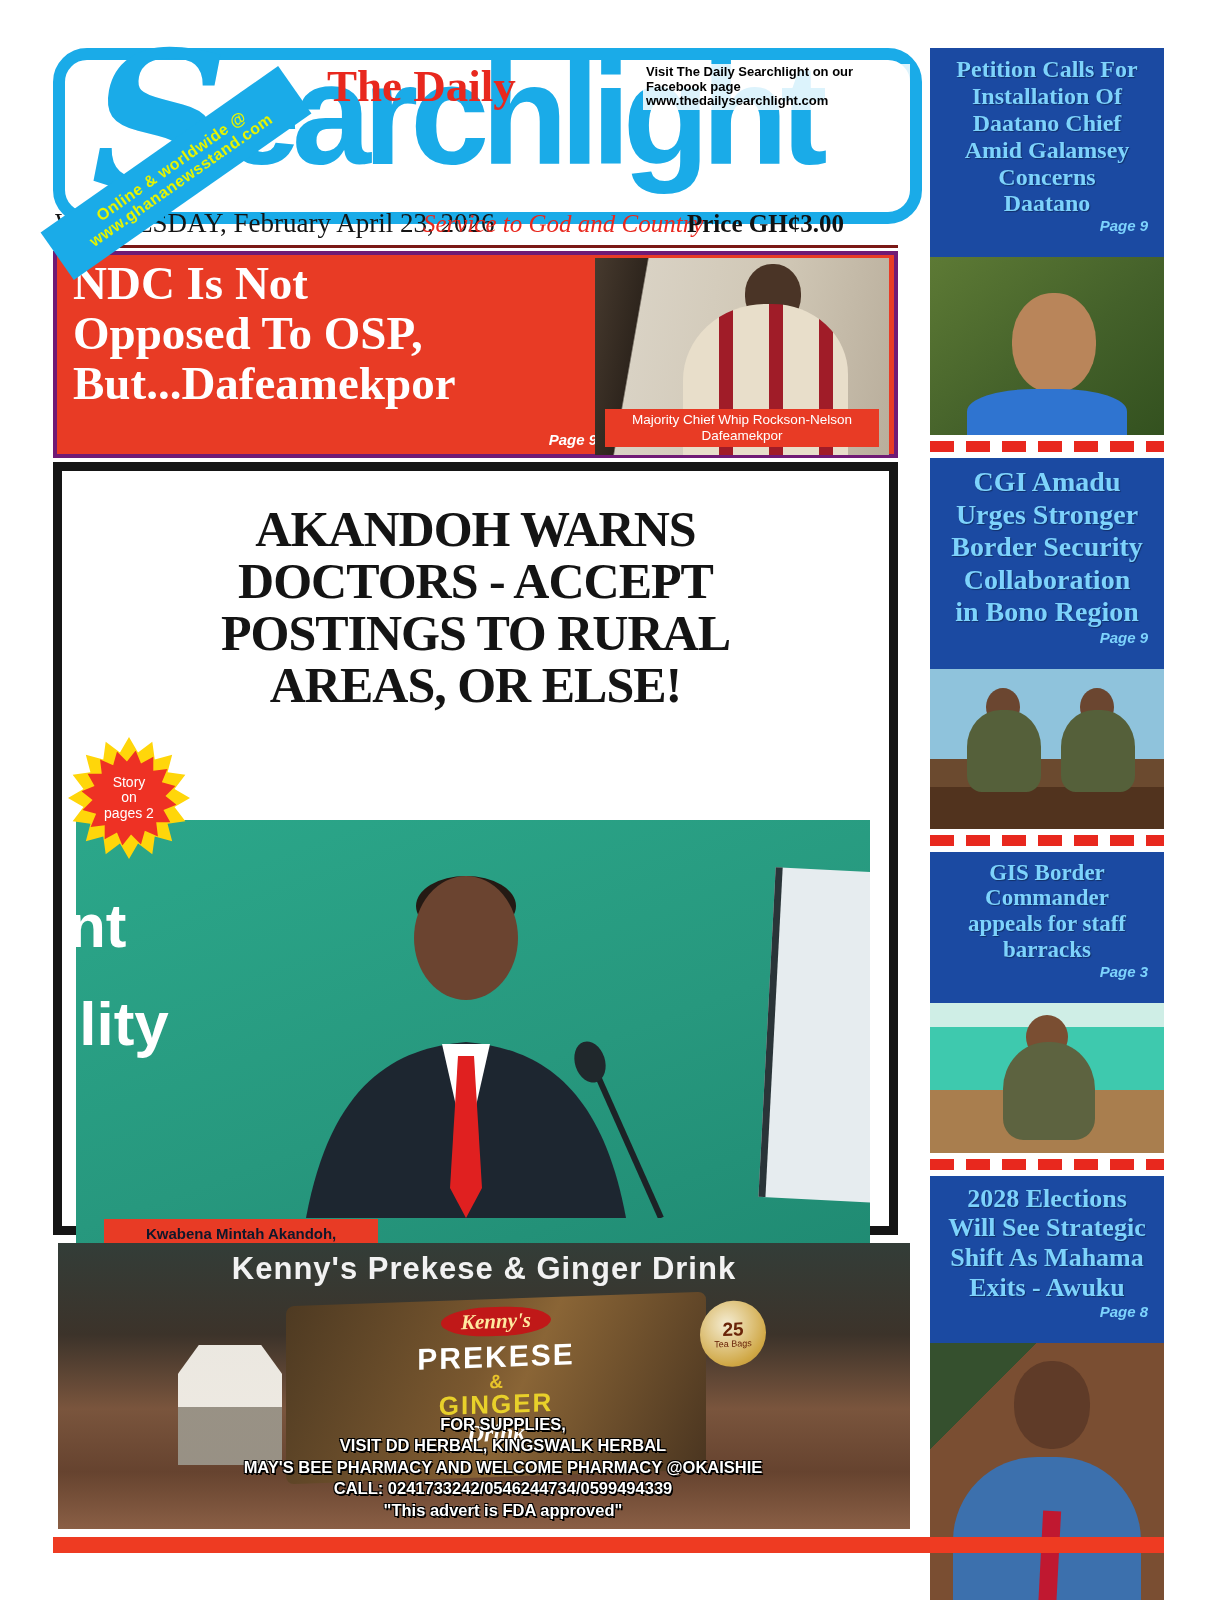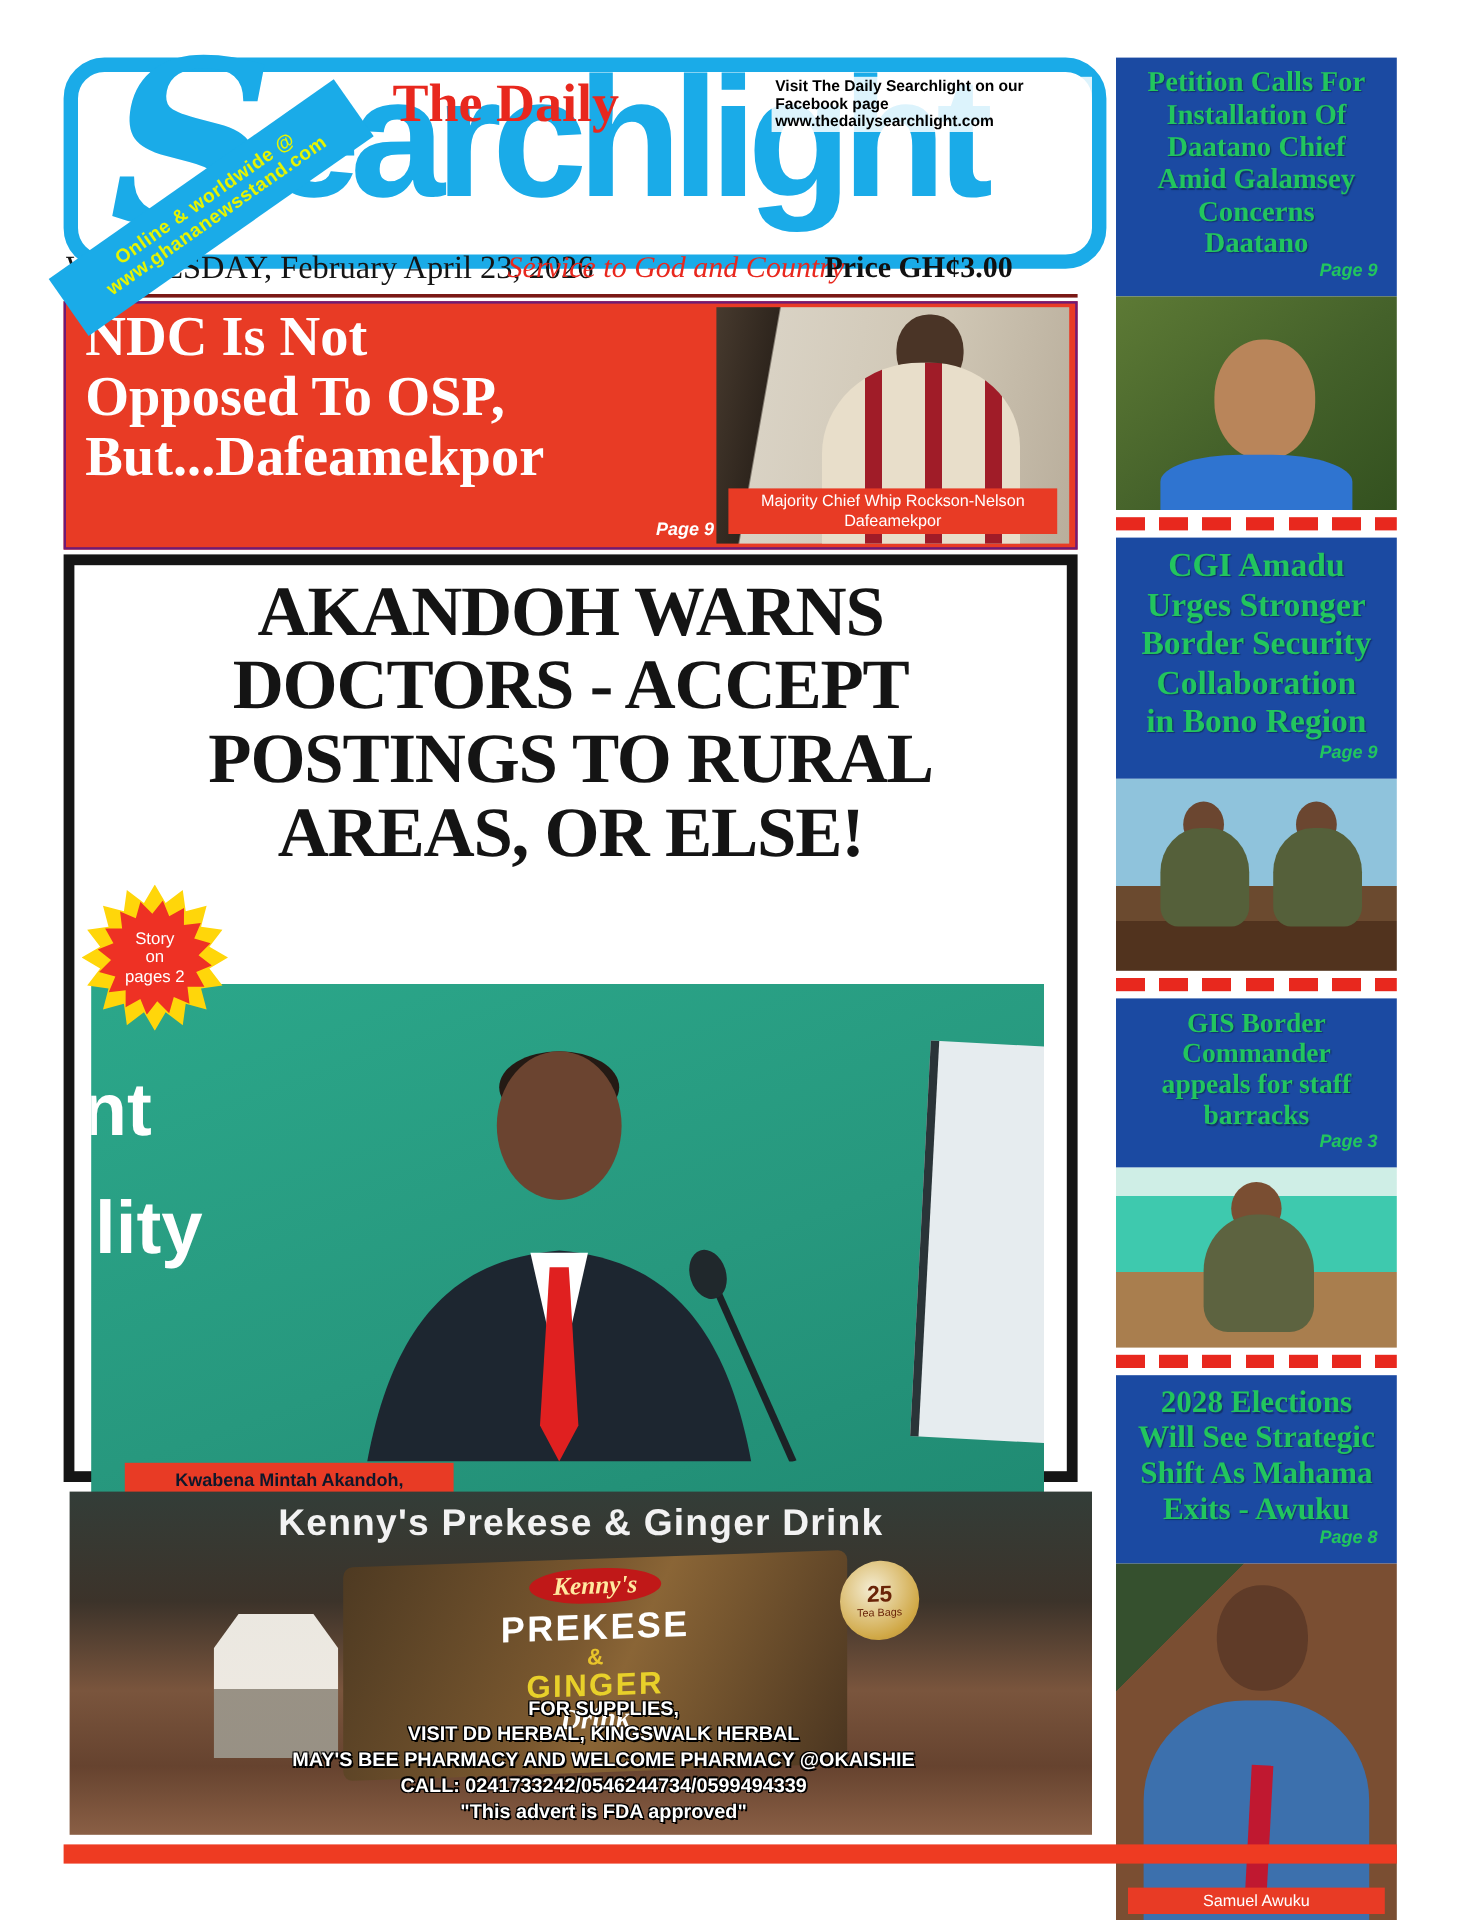--- a/index.html
+++ b/index.html
@@ -27,39 +27,39 @@
   .dateline{position:absolute;left:55px;top:208px;width:843px;height:34px;}
   .date-text{position:absolute;left:0;top:0;font-family:"Liberation Serif",serif;font-size:27px;color:#151515;}
   .motto{position:absolute;left:368px;top:2px;font-family:"Liberation Serif",serif;font-style:italic;
          font-size:25px;color:#e8281e;}
   .price{position:absolute;left:632px;top:2px;font-family:"Liberation Serif",serif;font-weight:bold;
          font-size:25px;color:#111;}
   .rule{position:absolute;left:53px;top:245px;width:845px;height:3px;background:#7a1815;}
 
   
   .ndc{position:absolute;left:53px;top:251px;width:845px;height:207px;background:#e83b25;
-       border:2px solid #701a75;box-sizing:border-box;}
+       border:4px solid #701a75;box-sizing:border-box;}
   .ndc-headline{position:absolute;left:16px;top:4px;width:540px;color:#fff;
                 font-family:"Liberation Serif",serif;font-weight:bold;font-size:47px;line-height:1.06;}
   .ndc-page{position:absolute;left:0;bottom:6px;width:540px;text-align:right;color:#fff;
             font-style:italic;font-weight:bold;font-size:15px;}
   .ndc-photo{position:absolute;top:3px;right:5px;width:294px;height:197px;overflow:hidden;
              background:linear-gradient(100deg,#473a2e 0%,#2e251d 16%,#d9d2c4 16.5%,#cfc6b4 60%,#b9ae9c 100%);}
   .smock{position:absolute;left:88px;top:46px;width:165px;height:152px;background:#e8deca;
          border-radius:50% 46% 0 0;
          background-image:repeating-linear-gradient(90deg,rgba(160,20,40,0) 0 36px,#a01c28 36px 50px);}
   .smock-head{position:absolute;left:150px;top:6px;width:56px;height:62px;background:#4a3426;border-radius:48%;}
   .photo-cap{position:absolute;left:10px;right:10px;bottom:8px;background:#e83b25;color:#fff;
              font-weight:normal;font-size:13.5px;text-align:center;padding:3px 2px;line-height:1.18;}
 
   
   .main-story{position:absolute;left:53px;top:462px;width:845px;height:773px;background:#fff;
               border:9px solid #151515;box-sizing:border-box;}
-  .main-headline{margin:8px 8px 0;text-align:center;font-family:"Liberation Serif",serif;
-                 font-weight:bold;font-size:59px;line-height:1.04;color:#141414;letter-spacing:-1px;}
+  .main-headline{margin:32px 8px 0;text-align:center;font-family:"Liberation Serif",serif;
+                 font-weight:bold;font-size:50px;line-height:1.04;color:#141414;letter-spacing:-1px;}
   .starburst{position:absolute;left:6px;top:266px;width:122px;height:122px;z-index:6;}
   .star{position:absolute;inset:0;background:#ffd60a;
         clip-path:polygon(100% 50%,87.3% 57.4%,96.2% 69.1%,81.6% 71.1%,85.4% 85.4%,71.1% 81.6%,69.1% 96.2%,57.4% 87.3%,50% 100%,42.6% 87.3%,30.9% 96.2%,28.9% 81.6%,14.6% 85.4%,18.4% 71.1%,3.8% 69.1%,12.7% 57.4%,0% 50%,12.7% 42.6%,3.8% 30.9%,18.4% 28.9%,14.6% 14.6%,28.9% 18.4%,30.9% 3.8%,42.6% 12.7%,50% 0%,57.4% 12.7%,69.1% 3.8%,71.1% 18.4%,85.4% 14.6%,81.6% 28.9%,96.2% 30.9%,87.3% 42.6%);}
   .star.inner{inset:13px;background:#ee3124;transform:rotate(8deg);}
   .star-text{position:absolute;inset:0;display:flex;align-items:center;justify-content:center;
              text-align:center;color:#fff;font-size:14px;line-height:1.1;}
   .main-photo{position:absolute;left:14px;top:349px;width:794px;height:456px;overflow:hidden;
               background:linear-gradient(160deg,#2ba78a 0%,#27987e 55%,#1f8a72 100%);}
   .cutword1{position:absolute;left:-8px;top:70px;color:#fff;font-weight:bold;font-size:62px;}
   .cutword2{position:absolute;left:-14px;top:168px;color:#fff;font-weight:bold;font-size:62px;}
@@ -90,22 +90,22 @@
   .ad-badge .u{font-size:9px;}
   .ad-teabag{position:absolute;left:120px;top:102px;width:104px;height:120px;opacity:.96;
              background:linear-gradient(180deg,#f2efe8 0 52%,#9a9488 52% 100%);
              clip-path:polygon(20% 0,80% 0,100% 24%,100% 100%,0 100%,0 24%);}
   .ad-lines{position:absolute;left:0;right:0;bottom:8px;text-align:center;color:#fff;font-weight:bold;
             font-size:16.5px;line-height:1.3;
             text-shadow:1.5px 1.5px 0 #000,-1px 1px 0 #000,1px -1px 0 #000,-1px -1px 0 #000;padding-left:38px;}
 
   
   .sidebar{position:absolute;left:930px;top:48px;width:234px;}
-  .side-head{background:#1b4aa2;color:#22c55e;text-align:center;font-family:"Liberation Serif",serif;
-             font-weight:bold;padding:8px 4px 8px;}
+  .side-head{background:#1b4aa2;color:#7dd3fc;text-align:center;font-family:"Liberation Serif",serif;
+             font-weight:bold;padding:8px 4px 18px;}
   .side-head .hl{text-shadow:1px 1px 1px rgba(0,0,0,.35);}
   .side-page{text-align:right;padding:0 12px 5px 0;font-style:italic;font-weight:bold;font-size:15px;
              font-family:"Liberation Sans",sans-serif;}
   .h1 .hl{font-size:24px;line-height:1.12;}
   .h2 .hl{font-size:28px;line-height:1.16;}
   .h3 .hl{font-size:23px;line-height:1.12;}
   .h4 .hl{font-size:26px;line-height:1.15;}
   .side-photo{position:relative;overflow:hidden;}
   .p1{height:178px;background:linear-gradient(140deg,#5d7a35 0%,#44612a 55%,#33511f 100%);}
   .p1 .face{position:absolute;left:35%;top:20%;width:84px;height:100px;background:#b9855a;border-radius:48%;}

